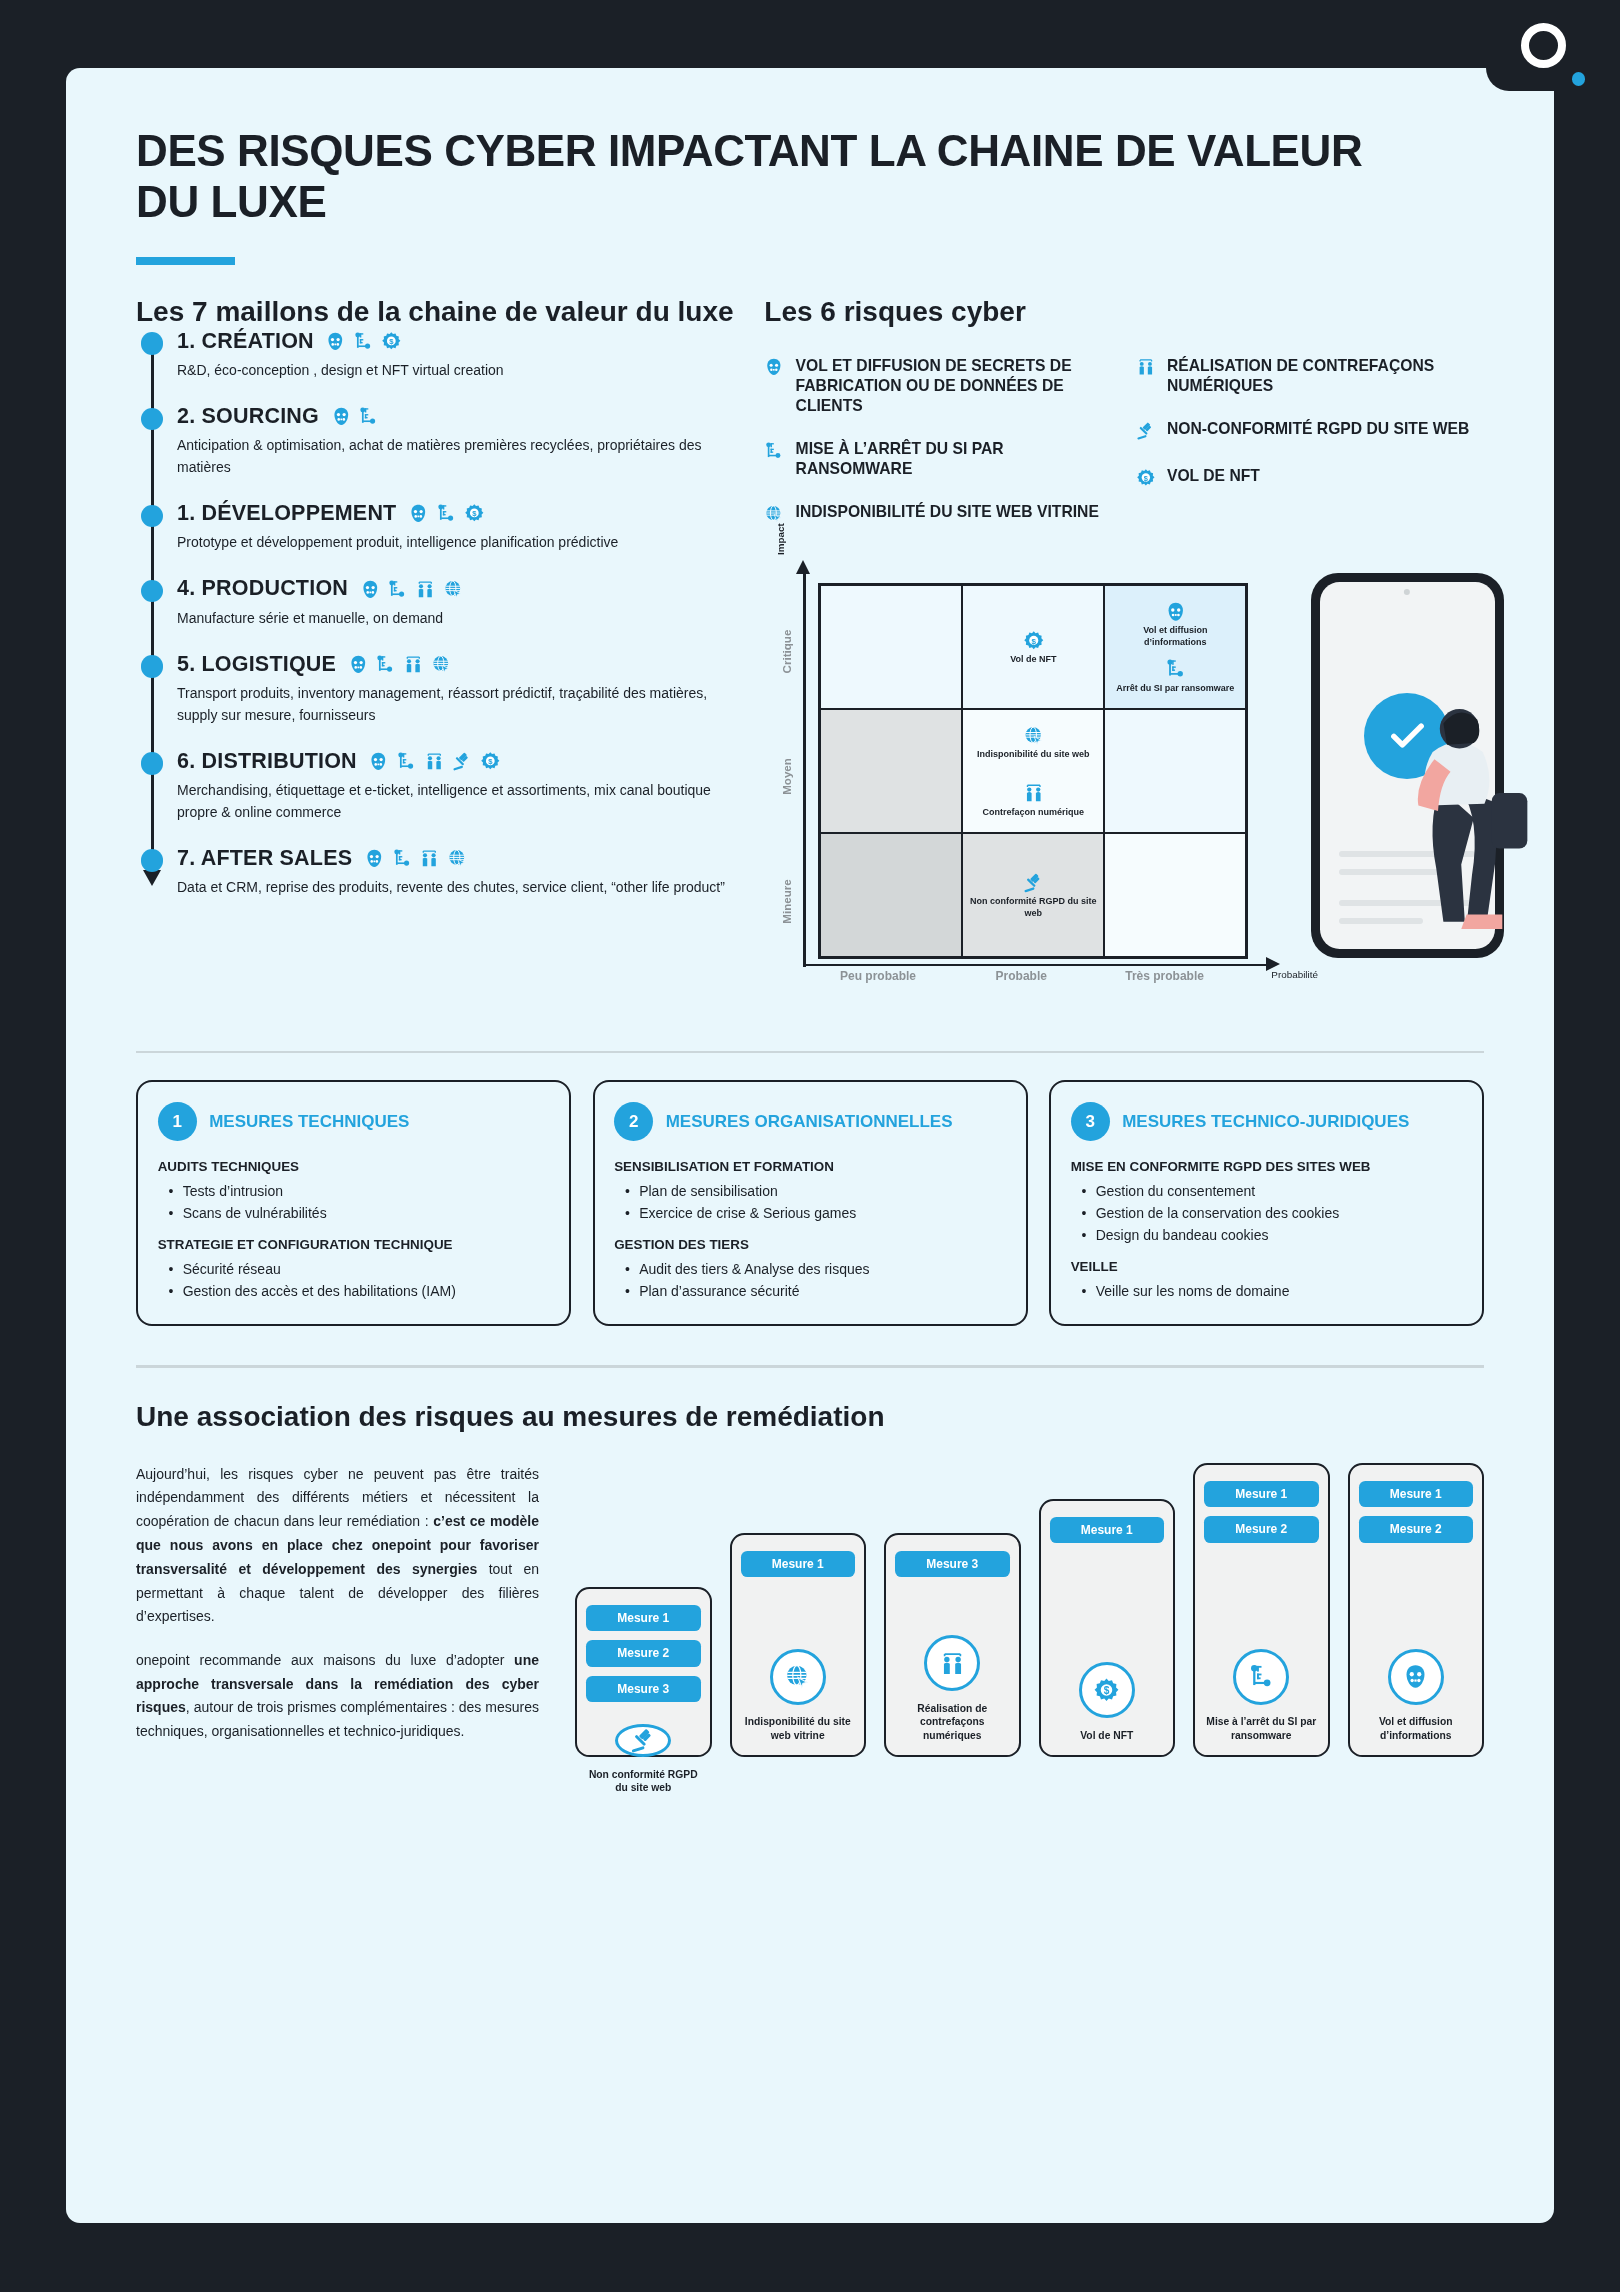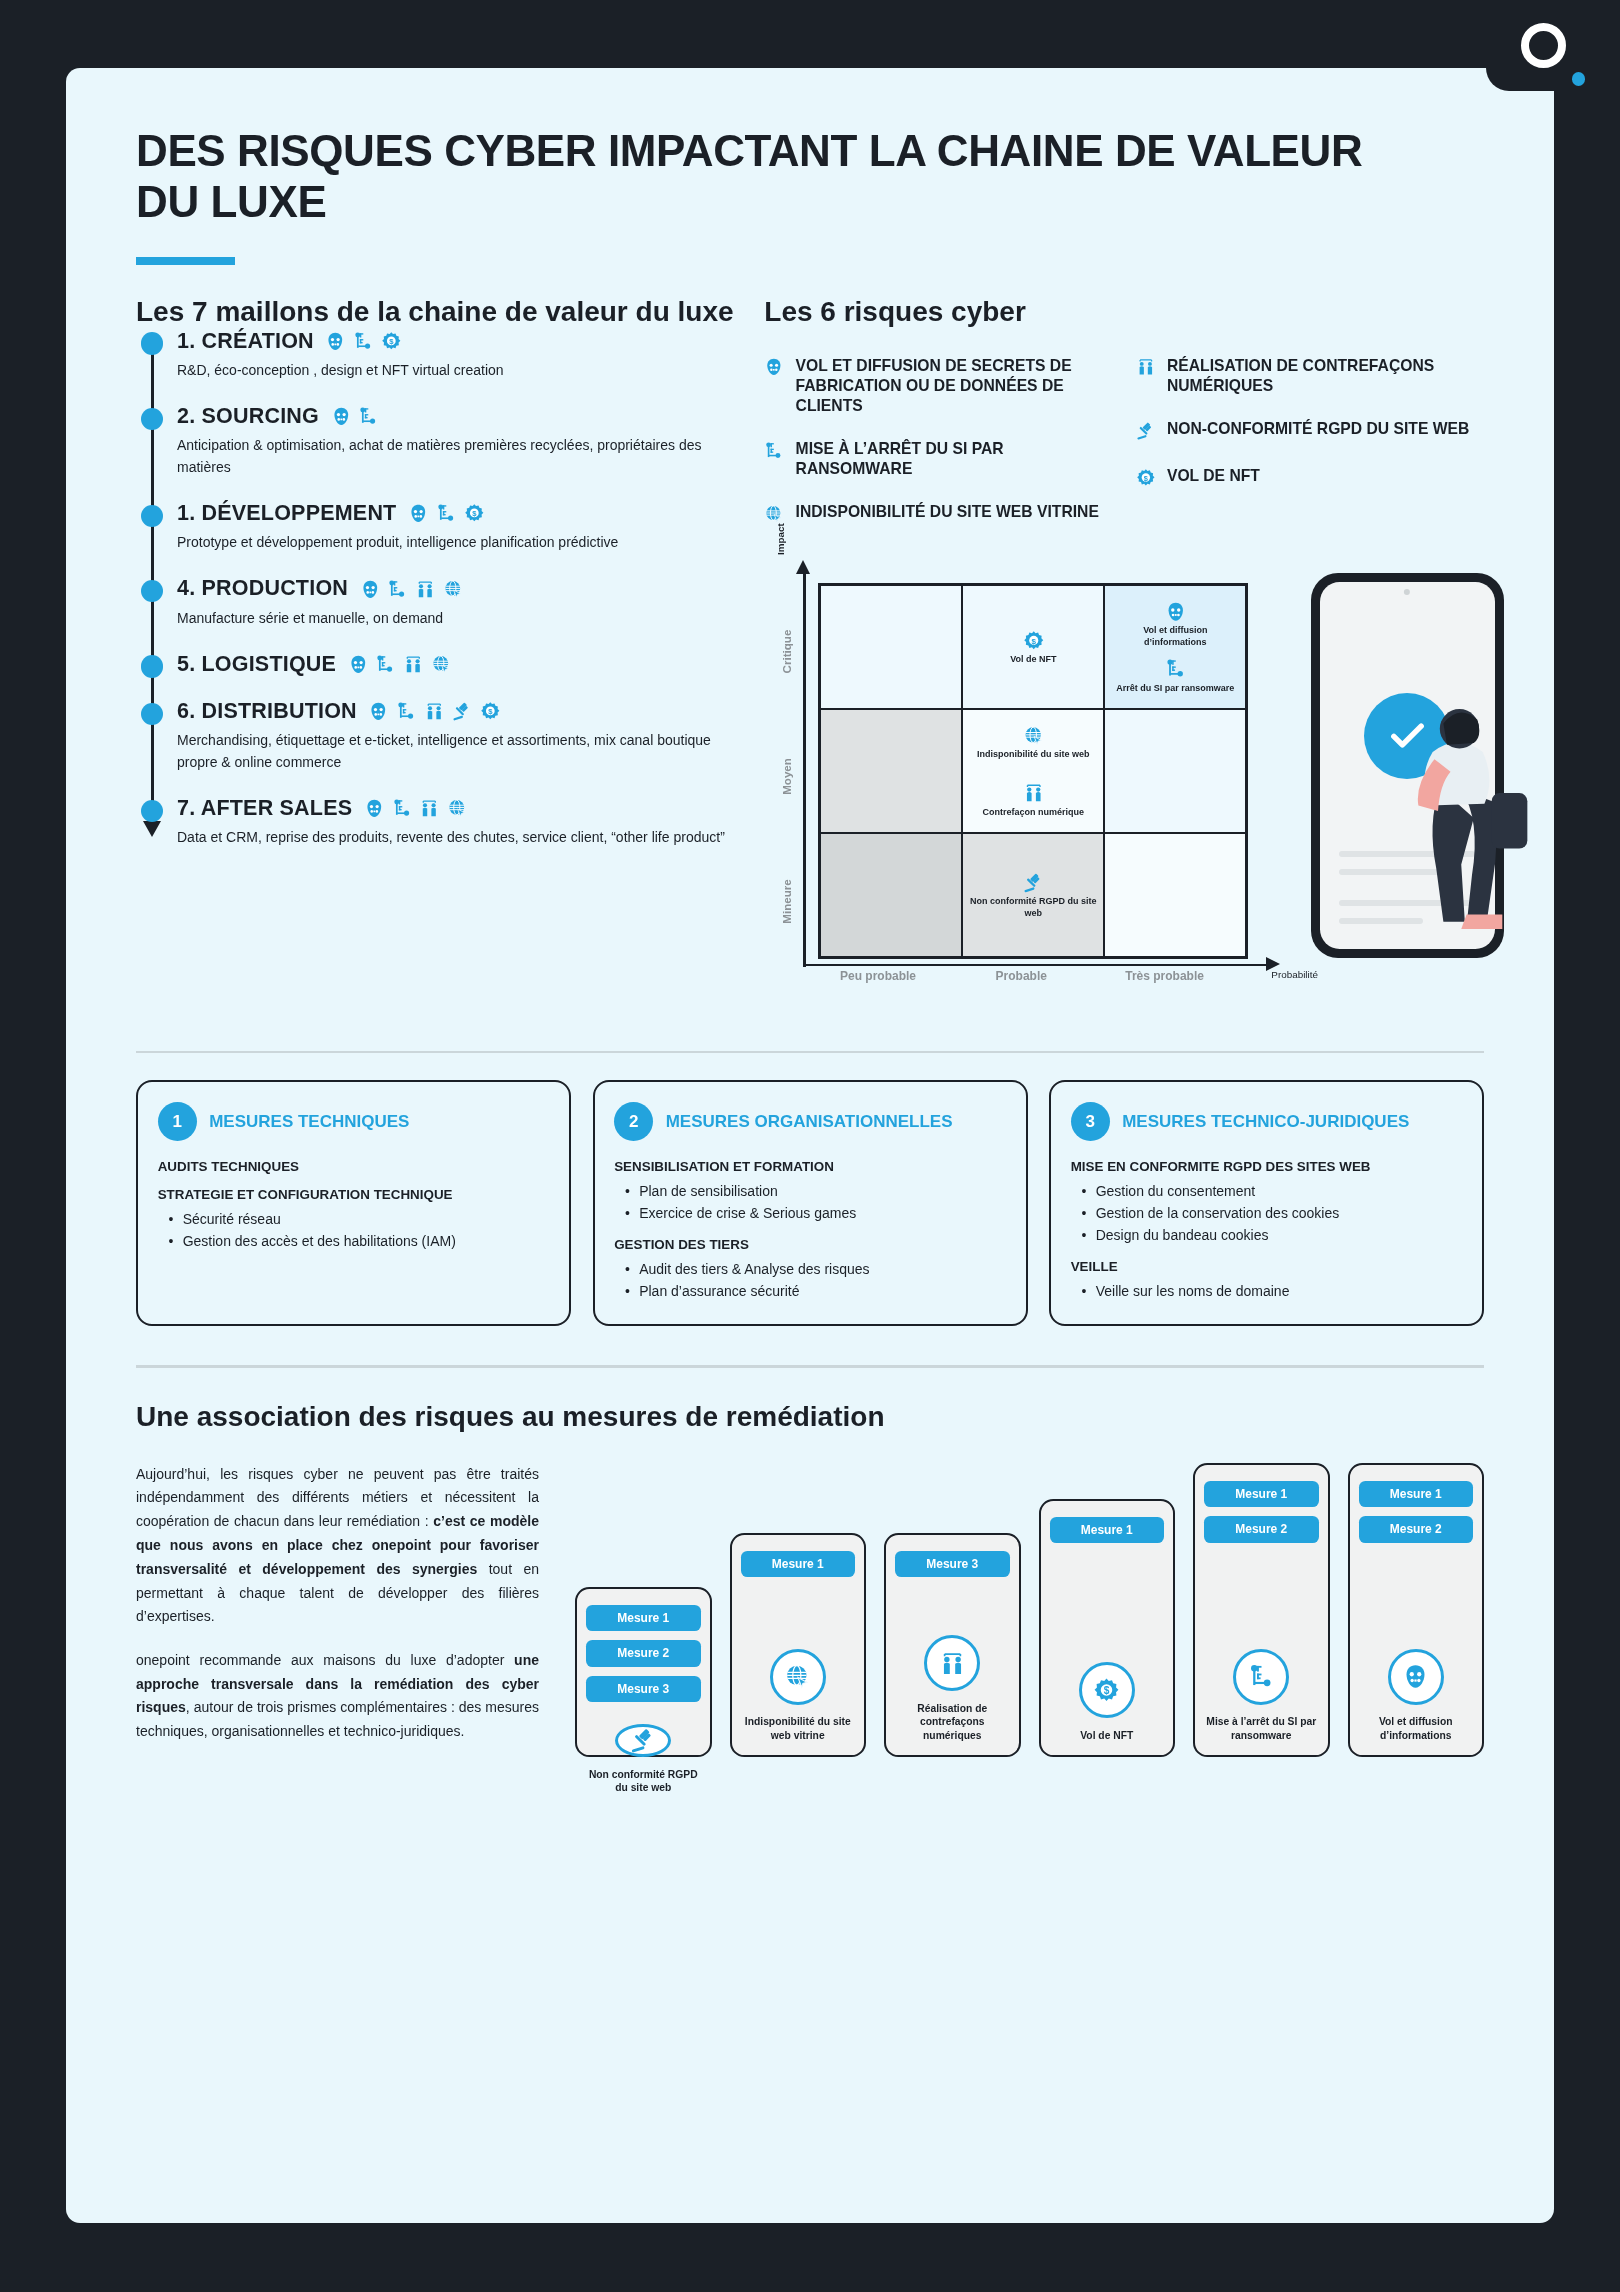--- a/index.html
+++ b/index.html
@@ -317,20 +317,21 @@
                     <path d="M14.4 12.2q2.6-1.8 5.2 0v9.2h-5.2z" fill="#23a3dd"></path>
                   </svg>
                   <svg width="20.6" height="20.6" viewBox="0 0 24 24">
                     <circle cx="11.4" cy="11" r="8.6" fill="#23a3dd"></circle>
                     <ellipse cx="11.4" cy="11" rx="3.6" ry="8.6" fill="none" stroke="#fff" stroke-width="1.1"></ellipse>
                     <path d="M3 8.4h17M3 13.6h17M2.8 11h17.2" stroke="#fff" stroke-width="1.1"></path>
                     <path d="M12.4 12.8l8 4.4-3.6.9-1 3.5z" fill="#23a3dd" stroke="#eef9fe" stroke-width="1"></path>
                   </svg>
                 </div>
               </div>
+              <div class="tl-desc">Transport produits, inventory management, réassort prédictif, traçabilité des matières, supply sur mesure, fournisseurs</div>
             </div>
             <div class="tl-item">
               <div class="tl-dot"></div>
               <div class="tl-head">
                 <div class="tl-label">6. DISTRIBUTION</div>
                 <div class="tl-icons">
                   <svg width="20.6" height="20.6" viewBox="0 0 24 24">
                     <path d="M12 2c4.8 0 8 3.4 8 8.2 0 5.4-3.6 11.8-8 11.8S4 15.6 4 10.2C4 5.4 7.2 2 12 2z" fill="#23a3dd"></path>
                     <circle cx="8.7" cy="10" r="1.9" fill="#fff"></circle>
                     <circle cx="15.3" cy="10" r="1.9" fill="#fff"></circle>
@@ -617,20 +618,24 @@
   <div class="divider"></div>
 
   <div style="padding:0 70px;">
     <div class="m-cards" id="mcards">
         <div class="m-card">
           <div class="m-head">
             <div class="m-num">1</div>
             <div class="m-title">MESURES TECHNIQUES</div>
           </div>
           <div class="m-sub">AUDITS TECHNIQUES</div>
+          <ul class="m-list">
+            <li>Tests d’intrusion</li>
+            <li>Scans de vulnérabilités</li>
+          </ul>
           <div class="m-sub">STRATEGIE ET CONFIGURATION TECHNIQUE</div>
           <ul class="m-list">
             <li>Sécurité réseau</li>
             <li>Gestion des accès et des habilitations (IAM)</li>
           </ul>
         </div>
         <div class="m-card">
           <div class="m-head">
             <div class="m-num">2</div>
             <div class="m-title">MESURES ORGANISATIONNELLES</div>

